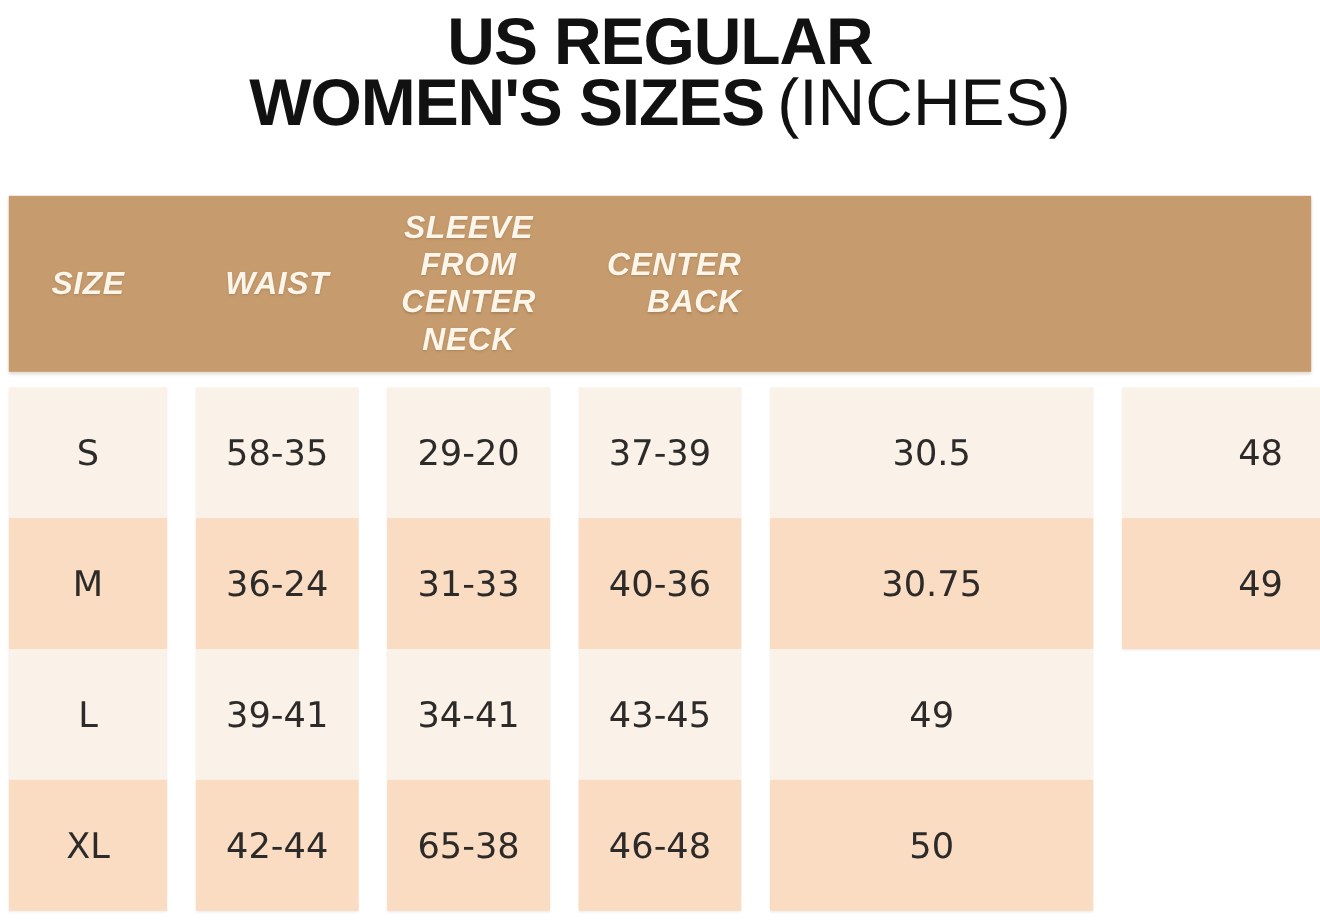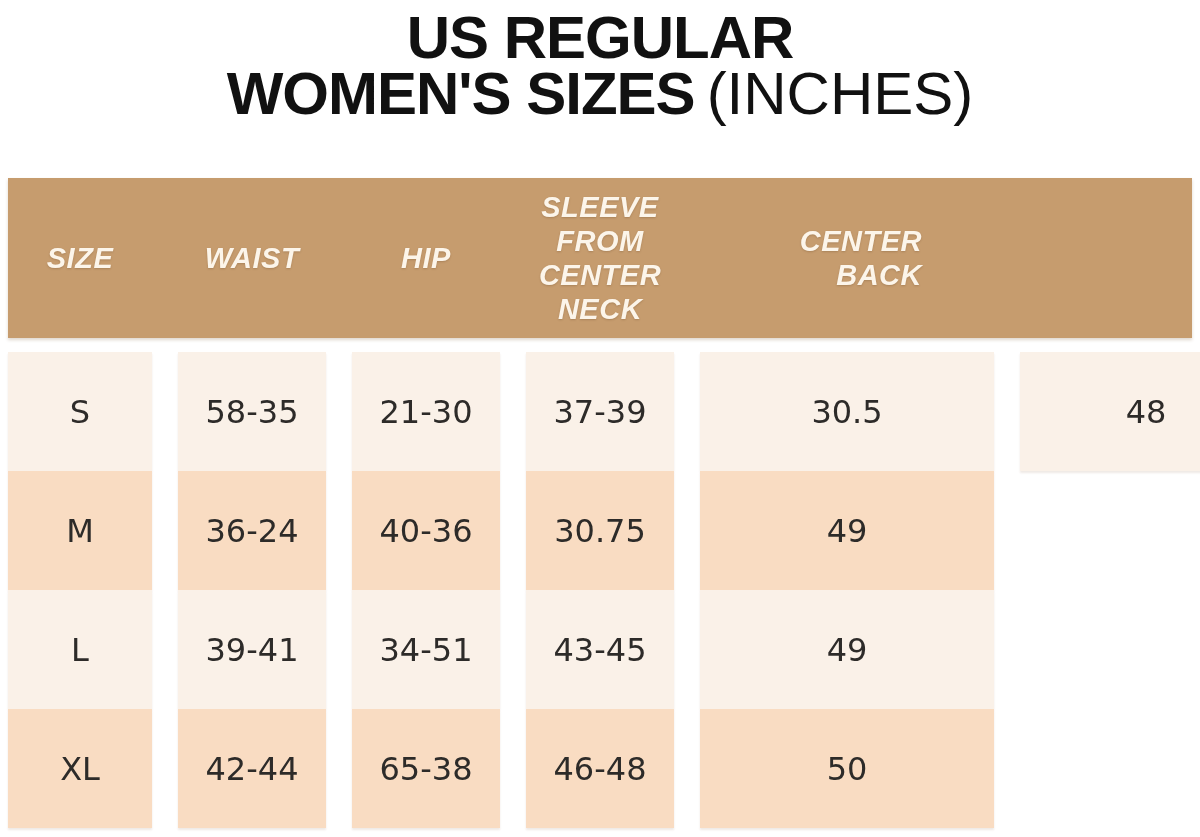--- a/index.html
+++ b/index.html
@@ -93,54 +93,52 @@
 
   <div class="size-table">
 
     <div class="thead grid-row">
       <div class="th">
         <span class="th-text">SIZE</span>
       </div>
       <div class="th">
         <span class="th-text">WAIST</span>
       </div>
-      <div class="th">
-        <span class="th-text">HIP</span>
-      </div>
       <div class="th th-sleeve">
         <span class="th-text">SLEEVE FROM CENTER NECK</span>
       </div>
       <div class="th th-centerback">
         <span class="th-text">CENTER BACK</span>
       </div>
     </div>
 
     <div class="tbody">
 
       <div class="row row-light grid-row">
         <div class="td">S</div>
         <div class="td">58-35</div>
-        <div class="td">21-30</div>
+        <div class="td">29-20</div>
         <div class="td">37-39</div>
         <div class="td">30.5</div>
         <div class="td">48</div>
       </div>
 
       <div class="row row-peach grid-row">
         <div class="td">M</div>
         <div class="td">36-24</div>
+        <div class="td">31-33</div>
         <div class="td">40-36</div>
         <div class="td">30.75</div>
         <div class="td">49</div>
       </div>
 
       <div class="row row-light grid-row">
         <div class="td">L</div>
         <div class="td">39-41</div>
-        <div class="td">34-51</div>
+        <div class="td">34-41</div>
         <div class="td">43-45</div>
         <div class="td">49</div>
       </div>
 
       <div class="row row-peach grid-row">
         <div class="td">XL</div>
         <div class="td">42-44</div>
         <div class="td">65-38</div>
         <div class="td">46-48</div>
         <div class="td">50</div>

